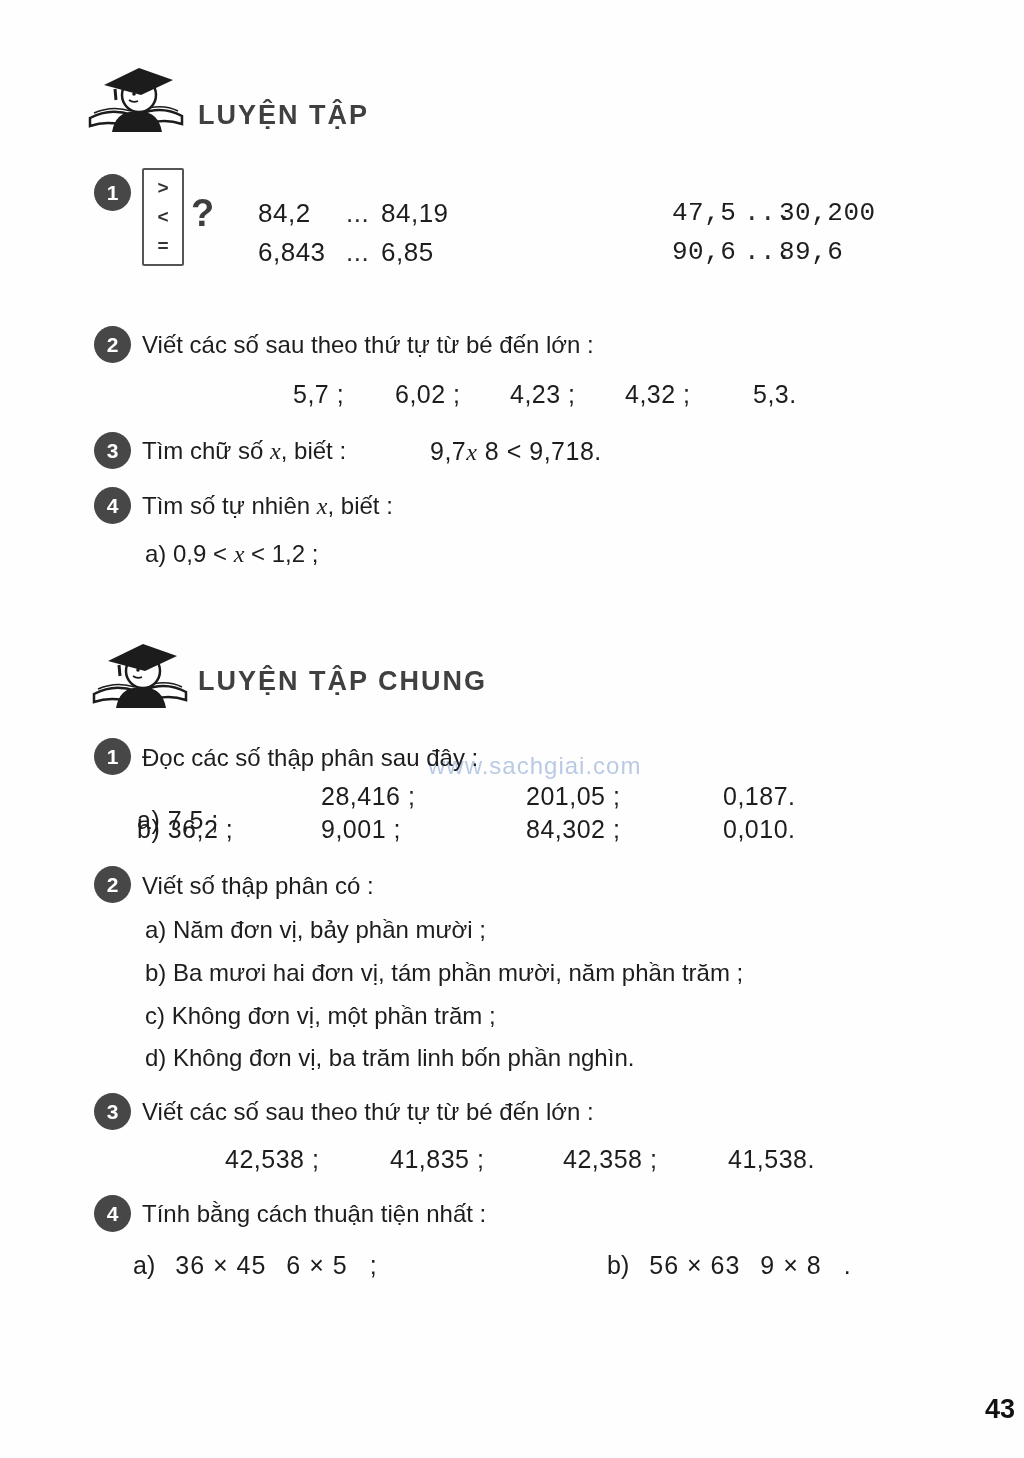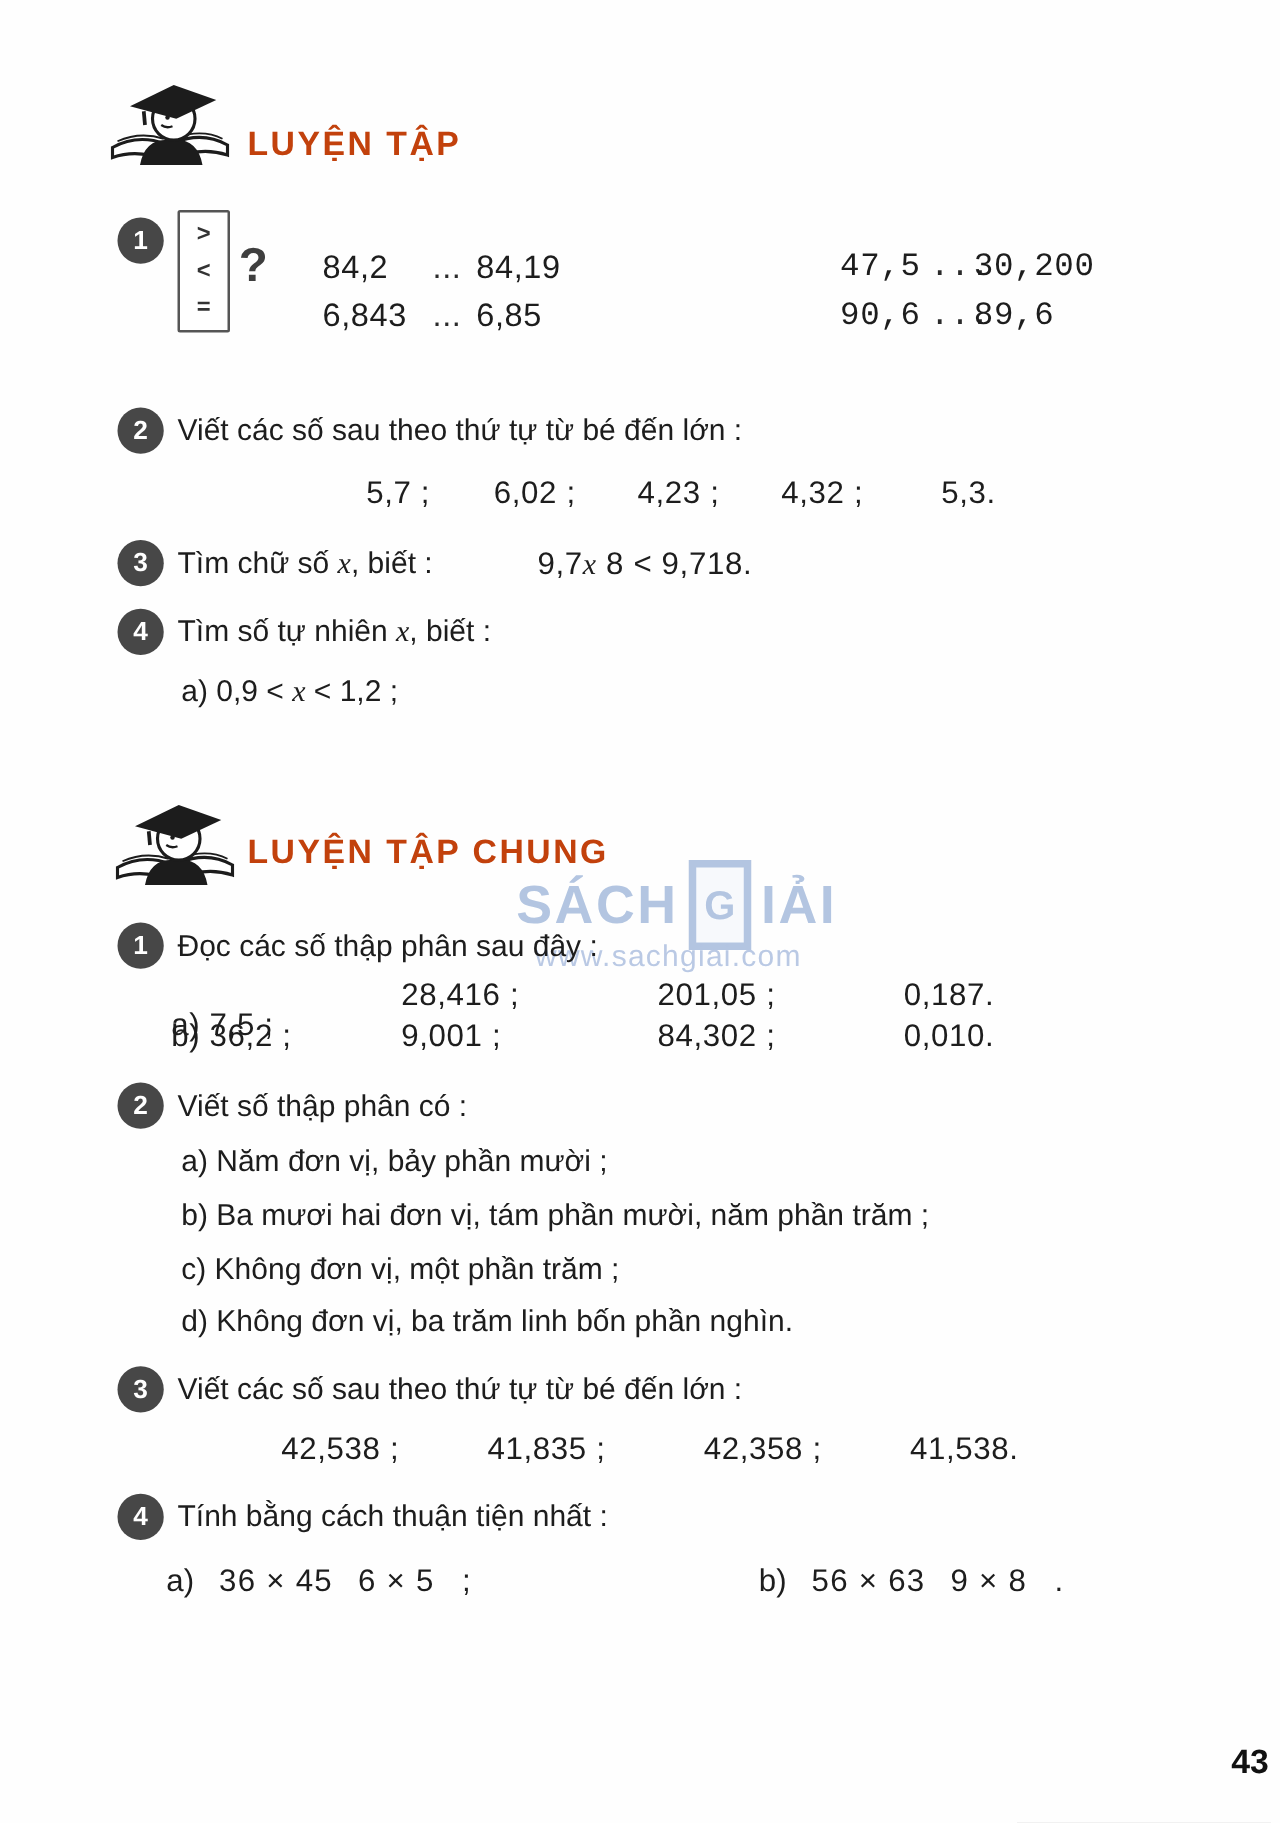--- a/index.html
+++ b/index.html
@@ -2,21 +2,21 @@
 <html><head>
 <meta charset="utf-8">
 <style>
   html,body{margin:0;padding:0;background:#e8e8e8;}
   .page{
     position:relative;width:1024px;height:1458px;margin:0 auto;
     background:#fefefe;color:#1d1d1d;overflow:hidden;
     font-family:"Liberation Sans", sans-serif;
   }
   .abs{position:absolute;}
-  .section-title{font-weight:bold;font-size:27px;letter-spacing:2px;color:#c2410c;}
+  .section-title{font-weight:bold;font-size:27px;letter-spacing:2px;color:#404040;}
   .badge{
     width:37px;height:37px;border-radius:50%;background:#474747;color:#fff;
     display:flex;align-items:center;justify-content:center;
     font-weight:bold;font-size:21px;line-height:1;
   }
   .t{font-size:24px;}
   .n{font-size:25px;letter-spacing:0.5px;}
   .cmp{display:flex;font-size:26px;letter-spacing:0.5px;margin-bottom:9px;height:30px;}
   .cmp .a{width:88px;}
   .cmp .dots{width:35px;color:#2a2a2a;}
@@ -130,25 +130,20 @@
       <path d="M26,68 Q30,46 51,48 Q72,46 76,68 Z" fill="#1c1c1c"></path>
       <circle cx="53" cy="31" r="17" fill="#fff" stroke="#1c1c1c" stroke-width="2.5"></circle>
       <circle cx="48" cy="30" r="1.8" fill="#1c1c1c"></circle>
       <path d="M43,36 q4,3 9,1" fill="none" stroke="#1c1c1c" stroke-width="1.8"></path>
       <polygon points="18,21 53,4 87,16 55,31" fill="#1c1c1c"></polygon>
       <path d="M29,25 l1,11" stroke="#1c1c1c" stroke-width="3"></path>
     </svg>
   </div>
   <div class="abs section-title" style="left:198px;top:666px;">LUYỆN TẬP CHUNG</div>
 
-  <div class="abs wm" style="left:413px;top:688px;">
-    <span class="wm-txt">SÁCH</span>
-    <span class="wm-box">G</span>
-    <span class="wm-txt">IẢI</span>
-  </div>
   <div class="abs wm-url" style="left:428px;top:752px;">www.sachgiai.com</div>
 
   <div class="abs badge" style="left:94px;top:738px;">1</div>
   <div class="abs t" style="left:142px;top:744px;">Đọc các số thập phân sau đây :</div>
   <span class="abs n" style="left:137px;top:806px;">a) 7,5 ;</span>
   <span class="abs n" style="left:321px;top:782px;">28,416 ;</span>
   <span class="abs n" style="left:526px;top:782px;">201,05 ;</span>
   <span class="abs n" style="left:723px;top:782px;">0,187.</span>
   <span class="abs n" style="left:137px;top:815px;">b) 36,2 ;</span>
   <span class="abs n" style="left:321px;top:815px;">9,001 ;</span>

